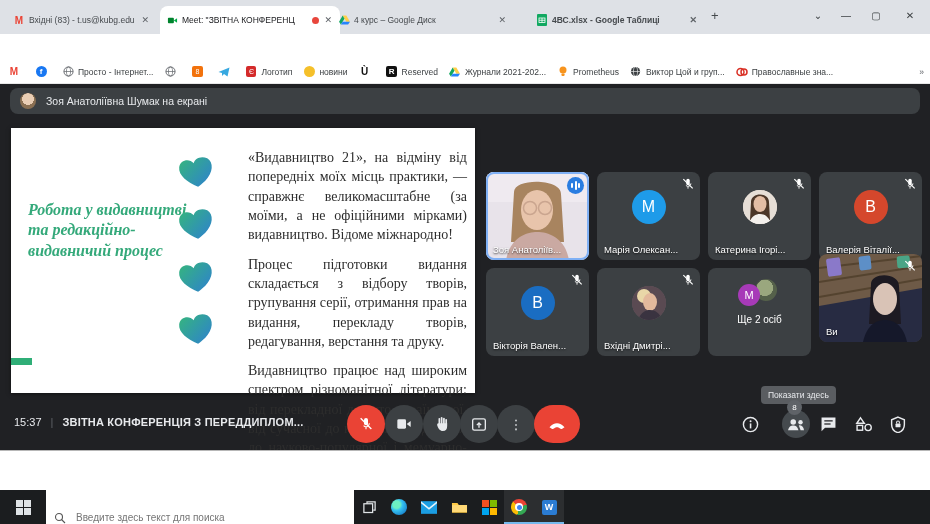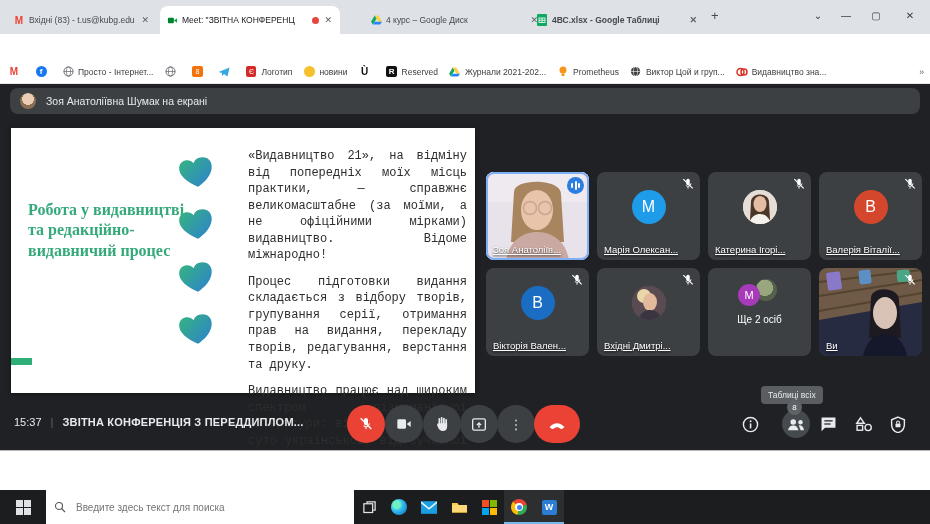--- a/index.html
+++ b/index.html
@@ -27,48 +27,48 @@
   .bm{display:flex;align-items:center;margin-right:11px;font-size:8.5px;color:#3c4043;white-space:nowrap;}
   .bm .bico{width:12px;height:12px;margin-right:4px;display:flex;align-items:center;justify-content:center;flex:none;}
   .dot{border-radius:50%;display:inline-block;}
   
   #meet{left:0;top:84px;width:930px;height:435px;background:#202124;padding-left:36px;}
   #banner{left:10px;top:4px;width:910px;height:26px;background:#3c4043;border-radius:8px;display:flex;align-items:center;padding:0 10px;}
   #banner .av{width:16px;height:16px;border-radius:50%;background:radial-gradient(circle at 50% 38%,#e9cdb4 0 45%,#8a6f52 46% 100%);margin-right:10px;}
   #banner .txt{color:#e8eaed;font-size:10.5px;}
   
   #slide{left:11px;top:44px;width:464px;height:265px;background:#fff;box-shadow:0 1px 4px rgba(0,0,0,.5);}
-  #slide-title{left:17px;top:72px;width:170px;font-family:"Liberation Serif",serif;font-weight:bold;font-size:16px;line-height:1.28;color:#34a97a;}
+  #slide-title{left:17px;top:72px;width:170px;font-family:"Liberation Serif",serif;font-weight:bold;font-size:16px;line-height:1.28;color:#34a97a;font-style:italic;}
   #slide-bar{left:0;top:230px;width:21px;height:7px;background:#2fae77;}
-  .para{font-family:Liberation Mono, monospace;font-size:12px;line-height:1.38;color:#2d2d2d;text-align:justify;margin:0 0 10px 0;}
+  .para{font-family:Liberation Serif, serif;font-size:14px;line-height:1.38;color:#2d2d2d;text-align:justify;margin:0 0 10px 0;}
   #slide-text{left:237px;top:20px;width:219px;}
   
   .tile{width:103px;height:88px;border-radius:8px;background:#3c4043;overflow:hidden;}
-  .tile .name{position:absolute;left:7px;bottom:5px;color:#fff;font-size:9.5px;text-shadow:0 1px 2px rgba(0,0,0,.8);white-space:nowrap;text-decoration:underline;}
+  .tile .name{position:absolute;left:7px;bottom:5px;color:#fff;font-size:9.5px;text-shadow:0 1px 2px rgba(0,0,0,.8);white-space:nowrap;}
   .micoff{position:absolute;right:5px;top:5px;width:14px;height:14px;}
   .avcirc{position:absolute;left:50%;top:40%;transform:translate(-50%,-50%);width:34px;height:34px;border-radius:50%;color:#fff;font-size:16px;display:flex;align-items:center;justify-content:center;}
   .speaking{outline:2px solid #7fb0f5;outline-offset:-2px;}
   #audioind{position:absolute;right:5px;top:5px;width:17px;height:17px;border-radius:50%;background:#2a7de1;display:flex;align-items:center;justify-content:center;gap:1.5px;}
   #audioind i{width:2px;background:#fff;border-radius:1px;display:block;}
   
   #tooltip{left:761px;top:302px;height:18px;padding:0 7px;background:#5a5d61;border-radius:4px;color:#e8eaed;font-size:8.5px;line-height:18px;}
   .ctl{width:38px;height:38px;border-radius:50%;background:#3c4043;top:321px;display:flex;align-items:center;justify-content:center;}
   .ctl.red{background:#ea4335;}
   #endcall{left:534px;top:321px;width:46px;height:38px;border-radius:19px;background:#ea4335;display:flex;align-items:center;justify-content:center;}
   .ricon{top:326px;width:28px;height:28px;display:flex;align-items:center;justify-content:center;color:#e8eaed;}
   #badge13{left:787px;top:316px;width:15px;height:15px;border-radius:50%;background:#5f6368;color:#fff;font-size:8px;display:flex;align-items:center;justify-content:center;z-index:3;}
   #meetbar-left{left:14px;top:332px;display:flex;align-items:center;color:#e8eaed;}
   
   #shelf{left:0;top:450px;width:930px;height:40px;background:#fff;border-top:1px solid #b7b7b7;}
   
   #taskbar{left:0;top:490px;width:930px;height:34px;background:#1b1d1f;display:flex;align-items:center;}
   #startbtn{width:46px;height:34px;display:flex;align-items:center;justify-content:center;}
   .winlogo{display:grid;grid-template-columns:7px 7px;grid-template-rows:7px 7px;gap:1px;}
   .winlogo i{background:#dfe3e6;display:block;}
-  #tsearch{width:308px;height:34px;background:#fff;display:flex;align-items:center;padding:0 8px;}
+  #tsearch{width:308px;height:34px;background:#fff;display:flex;align-items:flex-end;padding:0 8px;}
   #tsearch input{border:none;outline:none;font-size:10px;color:#444;width:100%;background:transparent;}
   .tbapp{width:30px;height:34px;display:flex;align-items:center;justify-content:center;position:relative;}
   .tbapp.active{background:rgba(255,255,255,.08);box-shadow:inset 0 -2px 0 #76b9ed;}
   svg{display:block;}
 </style>
 </head>
 <body>
 
 <div id="screen">
 
@@ -84,21 +84,21 @@
       <span class="fav">
         <svg width="11" height="11" viewBox="0 0 24 24">
             <rect x="2" y="6" width="13" height="12" rx="2" fill="#00832d"></rect>
             <polygon points="15,12 22,7 22,17" fill="#00ac47"></polygon>
           </svg>
       </span>
       <span class="lbl">Meet: "ЗВІТНА КОНФЕРЕНЦ</span>
       <span class="recdot"></span>
       <span class="x">✕</span>
     </div>
-    <div class="tab abs" style="left:364px;width:182px;">
+    <div class="tab abs" style="left:332px;width:182px;">
       <span class="fav">
         <svg width="11" height="10" viewBox="0 0 24 22">
             <polygon points="8,1 16,1 24,15 16,15" fill="#ffcf48"></polygon>
             <polygon points="8,1 0,15 4,21 12,8" fill="#11a861"></polygon>
             <polygon points="4,21 8,15 24,15 20,21" fill="#2684fc"></polygon>
           </svg>
       </span>
       <span class="lbl">4 курс – Google Диск</span>
       <span class="x">✕</span>
     </div>
@@ -267,21 +267,21 @@
         </span>
       <span>Виктор Цой и груп...</span>
     </span>
     <span class="bm">
       <span class="bico">
           <svg width="12" height="10" viewBox="0 0 24 20">
             <circle cx="9" cy="10" r="7" fill="none" stroke="#d93025" stroke-width="3"></circle>
             <circle cx="16" cy="10" r="6" fill="none" stroke="#d93025" stroke-width="3"></circle>
           </svg>
         </span>
-      <span>Видавництво зна...</span>
+      <span>Православные зна...</span>
     </span>
     <span class="bm" style="position:absolute;right:6px;margin:0;color:#5f6368;">»</span>
   </div>
 
   <div id="meet" class="abs">
 
     <div id="banner" class="abs">
       <span class="av"></span>
       <span class="txt">Зоя Анатоліївна Шумак на екрані</span>
     </div>
@@ -385,21 +385,21 @@
             <path d="M6 34 C9 26 14 24 18 24 C23 24 28 27 30 34 Z" fill="#3a3340"></path>
           </svg>
       </span>
       <span class="name">Вхідні Дмитрі...</span>
     </div>
     <div class="tile abs" style="left:708px;top:184px;">
       <span class="abs" style="left:30px;top:16px;width:22px;height:22px;border-radius:50%;background:#a73ab8;color:#fff;font-size:11px;display:flex;align-items:center;justify-content:center;z-index:2;">М</span>
       <span class="abs" style="left:47px;top:11px;width:22px;height:22px;border-radius:50%;background:radial-gradient(circle at 45% 40%,#9aa77e 0 45%,#55614a 46% 100%);"></span>
       <span class="abs" style="left:0;top:46px;width:103px;text-align:center;color:#fff;font-size:10px;">Ще 2 осіб</span>
     </div>
-    <div class="tile abs" style="left:819px;top:184px;">
+    <div class="tile abs" style="left:819px;top:170px;">
       <svg width="103" height="88" viewBox="0 0 103 88">
         <rect width="103" height="88" fill="#272b42"></rect>
         <polygon points="0,0 103,0 103,34 0,52" fill="#6e5a47"></polygon>
         <line x1="0" y1="14" x2="103" y2="2" stroke="#54432f" stroke-width="2"></line>
         <line x1="0" y1="28" x2="103" y2="12" stroke="#54432f" stroke-width="2"></line>
         <line x1="0" y1="43" x2="103" y2="25" stroke="#54432f" stroke-width="2"></line>
         <rect x="8" y="4" width="14" height="18" rx="2" fill="#8a79c9" transform="rotate(-8 15 13)"></rect>
         <rect x="40" y="2" width="12" height="14" rx="2" fill="#5d8fc7" transform="rotate(-6 46 9)"></rect>
         <rect x="78" y="2" width="13" height="12" rx="2" fill="#4aa586" transform="rotate(-5 84 8)"></rect>
         <path d="M52 30 C52 18 80 18 80 32 L82 70 L50 70 Z" fill="#1d1a22"></path>
@@ -407,21 +407,21 @@
         <path d="M44 88 C48 70 58 66 66 66 C74 66 84 70 88 88 Z" fill="#15182a"></path>
       </svg>
       <svg class="micoff" viewBox="0 0 24 24">
           <path d="M12 14a3 3 0 0 0 3-3V6a3 3 0 0 0-6 0v5a3 3 0 0 0 3 3z" fill="#fff"></path>
           <path d="M17 11a5 5 0 0 1-8.6 3.5M12 16.5V20" stroke="#fff" stroke-width="1.6" fill="none"></path>
           <line x1="4" y1="3.5" x2="20" y2="19.5" stroke="#fff" stroke-width="2"></line>
         </svg>
       <span class="name">Ви</span>
     </div>
 
-    <div id="tooltip" class="abs">Таблиці всіх</div>
+    <div id="tooltip" class="abs">Показати здесь</div>
 
     <div id="meetbar-left" class="abs">
       <span style="font-size:11px;">15:37</span>
       <span style="color:#5f6368;margin:0 9px;font-size:11px;">|</span>
       <span style="font-size:11px;font-weight:bold;letter-spacing:.2px;">ЗВІТНА КОНФЕРЕНЦІЯ З ПЕРЕДДИПЛОМ...</span>
     </div>
 
     <div class="ctl red abs" style="left:347px;">
       <svg width="16" height="16" viewBox="0 0 24 24">
           <path d="M12 14a3 3 0 0 0 3-3V6a3 3 0 0 0-6 0v5a3 3 0 0 0 3 3z" fill="#fff"></path>

